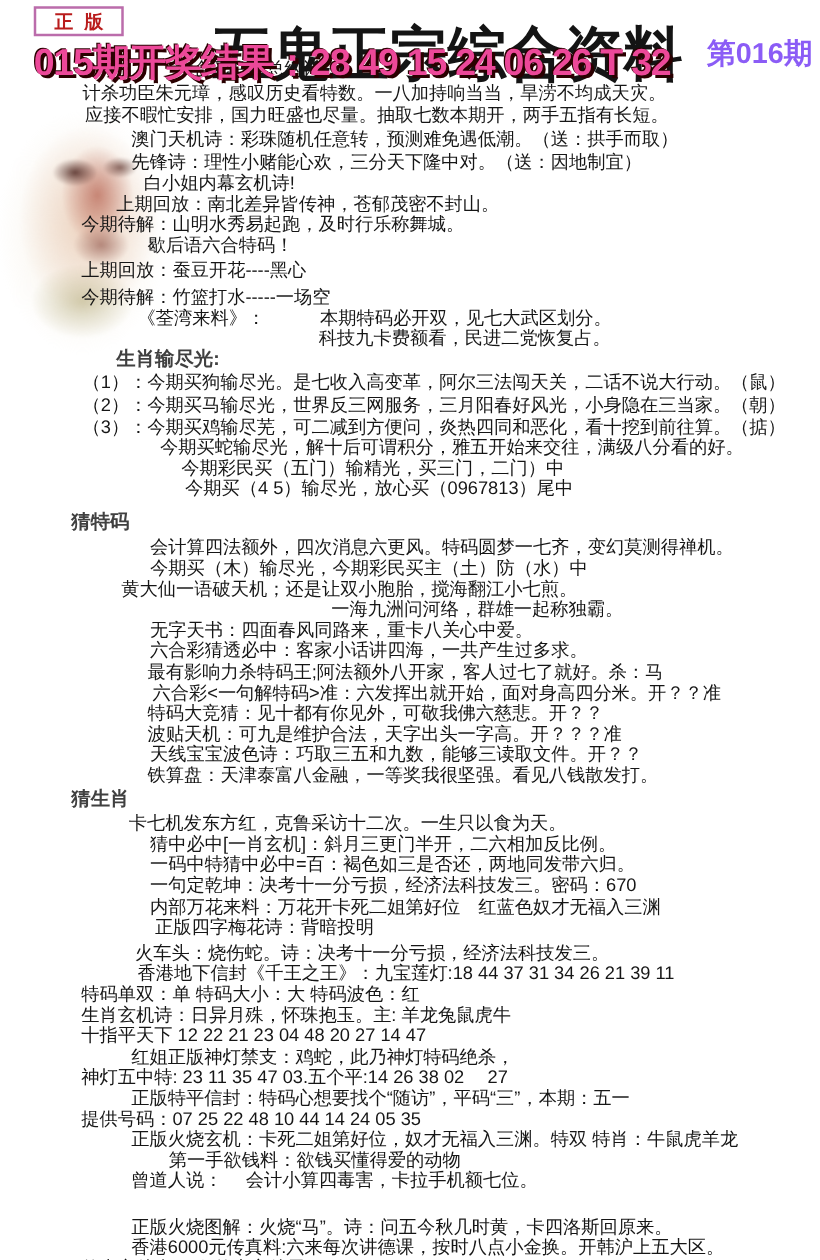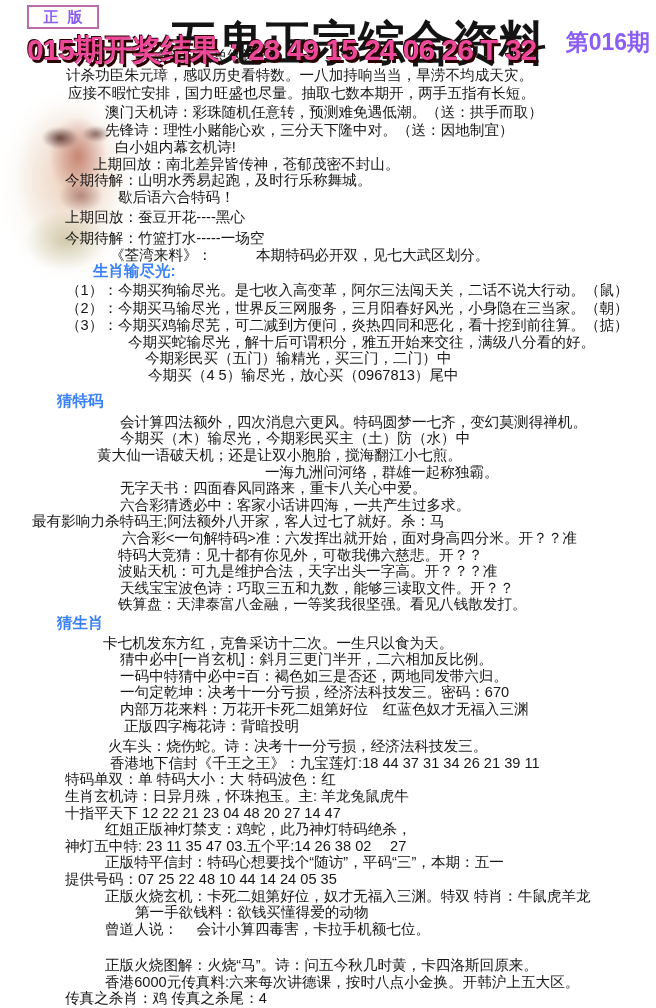--- a/index.html
+++ b/index.html
@@ -15,42 +15,42 @@
       radial-gradient(ellipse 20px 12px at 110px 88px, rgba(70,25,18,0.6), rgba(70,25,18,0) 70%),
       radial-gradient(ellipse 40px 55px at 92px 110px, rgba(165,62,45,0.55), rgba(165,62,45,0) 72%),
       radial-gradient(ellipse 30px 22px at 95px 150px, rgba(120,50,40,0.5), rgba(120,50,40,0) 75%),
       radial-gradient(ellipse 55px 40px at 80px 195px, rgba(170,160,105,0.5), rgba(170,160,105,0) 75%),
       radial-gradient(ellipse 70px 95px at 85px 130px, rgba(235,205,185,0.85), rgba(235,205,185,0) 80%),
       radial-gradient(ellipse 80px 115px at 80px 140px, rgba(245,238,225,0.9), rgba(245,238,225,0) 85%);
     filter:blur(1px);
   }
   .badge{
     position:absolute;left:27px;top:5px;width:72px;height:24px;
-    border:2px solid #bb6cab;color:#8b5cf6;font-weight:bold;font-size:15px;
+    border:2px solid #bb6cab;color:#b91c1c;font-weight:bold;font-size:15px;
     display:flex;align-items:center;justify-content:center;letter-spacing:9px;
     padding-left:9px;box-sizing:border-box;background:#fff;
   }
   .title{
     position:absolute;left:170px;top:12px;font-size:47px;font-weight:bold;color:#141414;
     font-family:"Liberation Serif","DejaVu Serif",serif;white-space:nowrap;letter-spacing:0px;
   }
   .issue{
     position:absolute;right:6px;top:27px;color:#8b5cf6;font-size:23px;font-weight:bold;white-space:nowrap;
   }
   .result{
     position:absolute;left:27px;top:30px;font-size:30px;font-weight:bold;color:#ec4899;
     white-space:nowrap;text-shadow:2.5px 2.5px 0 #2a0000,-1px -1px 0 #2a0000;
     letter-spacing:-1px;z-index:5;
   }
   .content{position:absolute;left:0;top:48px;width:656px;z-index:2;}
   .line{
     white-space:nowrap;font-size:14.6px;line-height:16.6px;color:#161616;
     font-weight:500;letter-spacing:0;
   }
-  .line.header{color:#3b82f6;font-weight:bold;font-size:15.5px;}
+  .line.header{color:#404040;font-weight:bold;font-size:15.5px;}
 </style>
 </head>
 <body>
 
 <div class="page">
   <div class="portrait"></div>
   <div class="badge">正版</div>
   <div class="title">五鬼正宗综合资料</div>
   <div class="issue">第016期</div>
   <div class="result">015期开奖结果：28 49 15 24 06 26 T 32</div>
@@ -60,35 +60,36 @@
       <div class="line" style="padding-left: 68px; margin-top: 2px;">应接不暇忙安排，国力旺盛也尽量。抽取七数本期开，两手五指有长短。</div>
       <div class="line" style="padding-left: 105px; margin-top: 2px;">澳门天机诗：彩珠随机任意转，预测难免遇低潮。（送：拱手而取）</div>
       <div class="line" style="padding-left: 105px; margin-top: 2px;">先锋诗：理性小赌能心欢，三分天下隆中对。（送：因地制宜）</div>
       <div class="line" style="padding-left: 115px;">白小姐内幕玄机诗!</div>
       <div class="line" style="padding-left: 93px;">上期回放：南北差异皆传神，苍郁茂密不封山。</div>
       <div class="line" style="padding-left: 65px;">今期待解：山明水秀易起跑，及时行乐称舞城。</div>
       <div class="line" style="padding-left: 118px;">歇后语六合特码！</div>
       <div class="line" style="padding-left: 65px; margin-top: 4px;">上期回放：蚕豆开花----黑心</div>
       <div class="line" style="padding-left: 65px; margin-top: 4px;">今期待解：竹篮打水-----一场空</div>
       <div class="line" style="padding-left: 110px;">《荃湾来料》：　　　本期特码必开双，见七大武区划分。</div>
+      <div class="line" style="padding-left: 255px;">科技九卡费额看，民进二党恢复占。</div>
       <div class="line header" style="padding-left: 93px;">生肖输尽光:</div>
       <div class="line" style="padding-left: 66px; margin-top: 2px;">（1）：今期买狗输尽光。是七收入高变革，阿尔三法闯天关，二话不说大行动。（鼠）</div>
       <div class="line" style="padding-left: 66px; margin-top: 2px;">（2）：今期买马输尽光，世界反三网服务，三月阳春好风光，小身隐在三当家。（朝）</div>
       <div class="line" style="padding-left: 66px;">（3）：今期买鸡输尽芜，可二减到方便问，炎热四同和恶化，看十挖到前往算。（掂）</div>
       <div class="line" style="padding-left: 128px;">今期买蛇输尽光，解十后可谓积分，雅五开始来交往，满级八分看的好。</div>
       <div class="line" style="padding-left: 145px;">今期彩民买（五门）输精光，买三门，二门）中</div>
       <div class="line" style="padding-left: 148px;">今期买（4 5）输尽光，放心买（0967813）尾中</div>
       <div class="line header" style="padding-left: 57px; margin-top: 10px;">猜特码</div>
       <div class="line" style="padding-left: 120px; margin-top: 4px;">会计算四法额外，四次消息六更风。特码圆梦一七齐，变幻莫测得禅机。</div>
       <div class="line" style="padding-left: 120px;">今期买（木）输尽光，今期彩民买主（土）防（水）中</div>
       <div class="line" style="padding-left: 97px;">黄大仙一语破天机；还是让双小胞胎，搅海翻江小七煎。</div>
       <div class="line" style="padding-left: 265px;">一海九洲问河络，群雄一起称独霸。</div>
       <div class="line" style="padding-left: 120px;">无字天书：四面春风同路来，重卡八关心中爱。</div>
       <div class="line" style="padding-left: 120px;">六合彩猜透必中：客家小话讲四海，一共产生过多求。</div>
-      <div class="line" style=" margin-left: 32px;">最有影响力杀特码王;阿法额外八开家，客人过七了就好。杀：马</div>
+      <div class="line" style="padding-left: 118px;">最有影响力杀特码王;阿法额外八开家，客人过七了就好。杀：马</div>
       <div class="line" style="padding-left: 122px;">六合彩&lt;一句解特码&gt;准：六发挥出就开始，面对身高四分米。开？？准</div>
       <div class="line" style="padding-left: 118px;">特码大竞猜：见十都有你见外，可敬我佛六慈悲。开？？</div>
       <div class="line" style="padding-left: 118px;">波贴天机：可九是维护合法，天字出头一字高。开？？？准</div>
       <div class="line" style="padding-left: 120px;">天线宝宝波色诗：巧取三五和九数，能够三读取文件。开？？</div>
       <div class="line" style="padding-left: 118px;">铁算盘：天津泰富八金融，一等奖我很坚强。看见八钱散发打。</div>
       <div class="line header" style="padding-left: 57px; margin-top: 2px;">猜生肖</div>
       <div class="line" style="padding-left: 103px; margin-top: 3px;">卡七机发东方红，克鲁采访十二次。一生只以食为天。</div>
       <div class="line" style="padding-left: 120px;">猜中必中[一肖玄机]：斜月三更门半开，二六相加反比例。</div>
       <div class="line" style="padding-left: 120px;">一码中特猜中必中=百：褐色如三是否还，两地同发带六归。</div>
       <div class="line" style="padding-left: 120px;">一句定乾坤：决考十一分亏损，经济法科技发三。密码：670</div>

